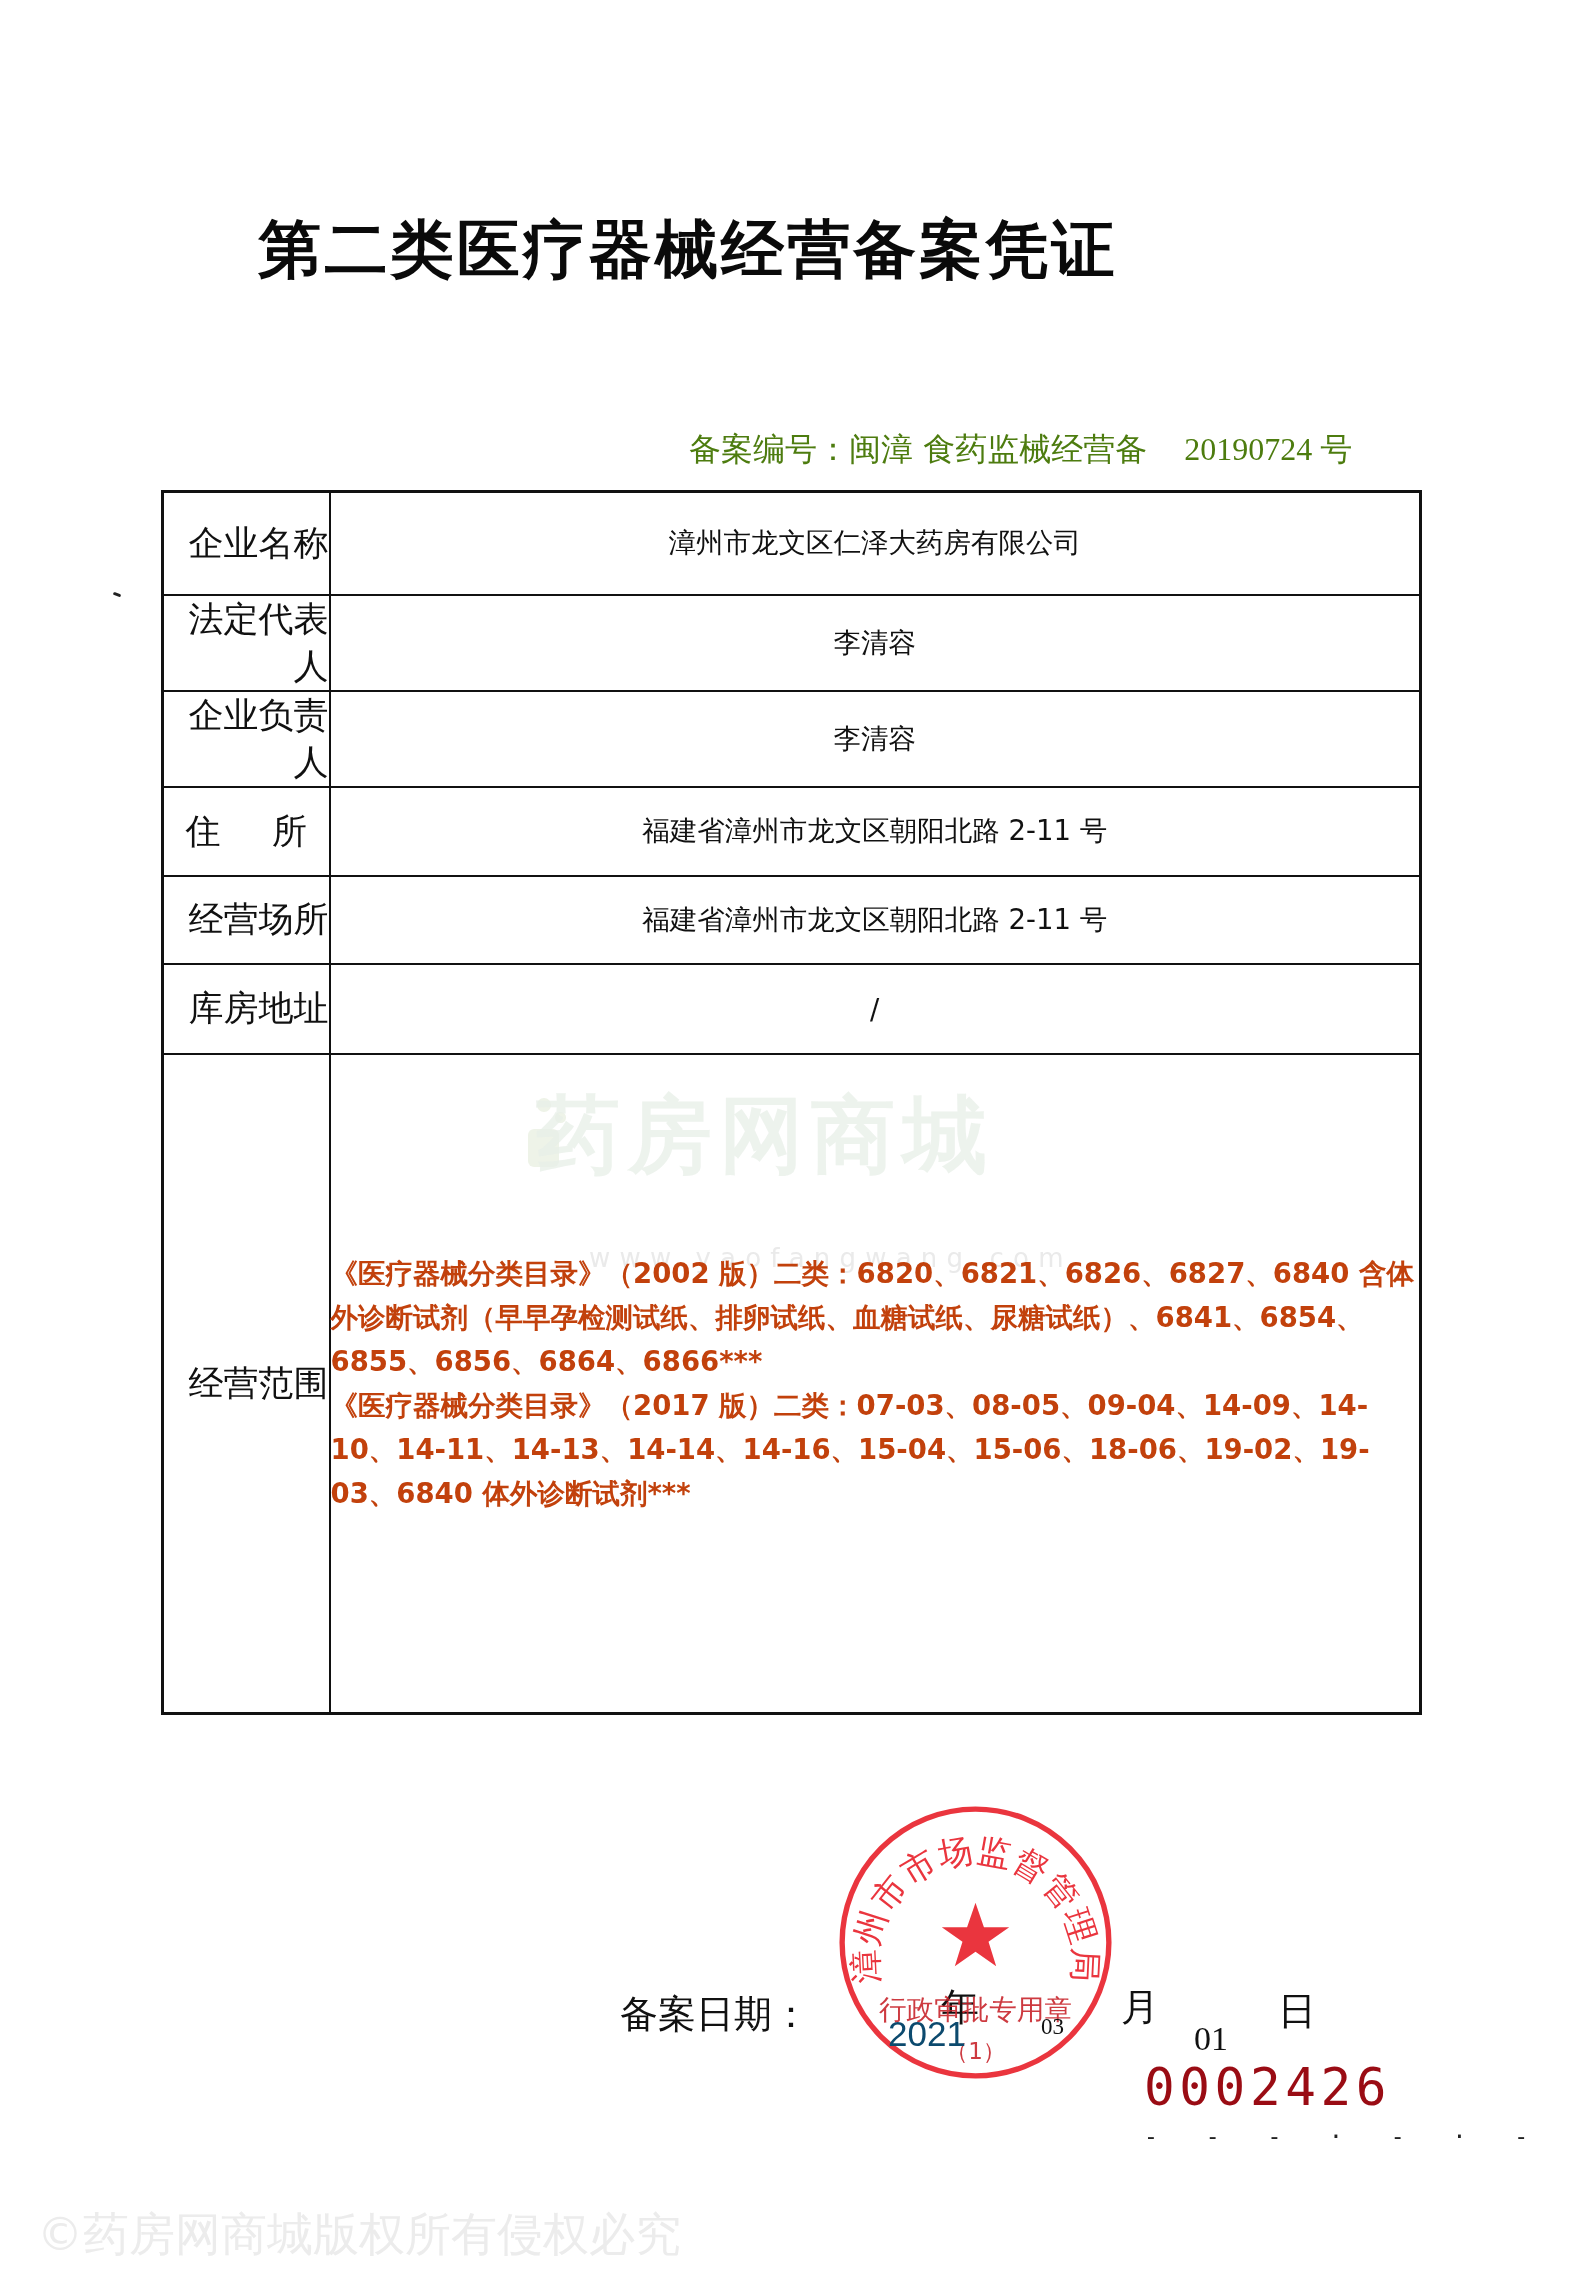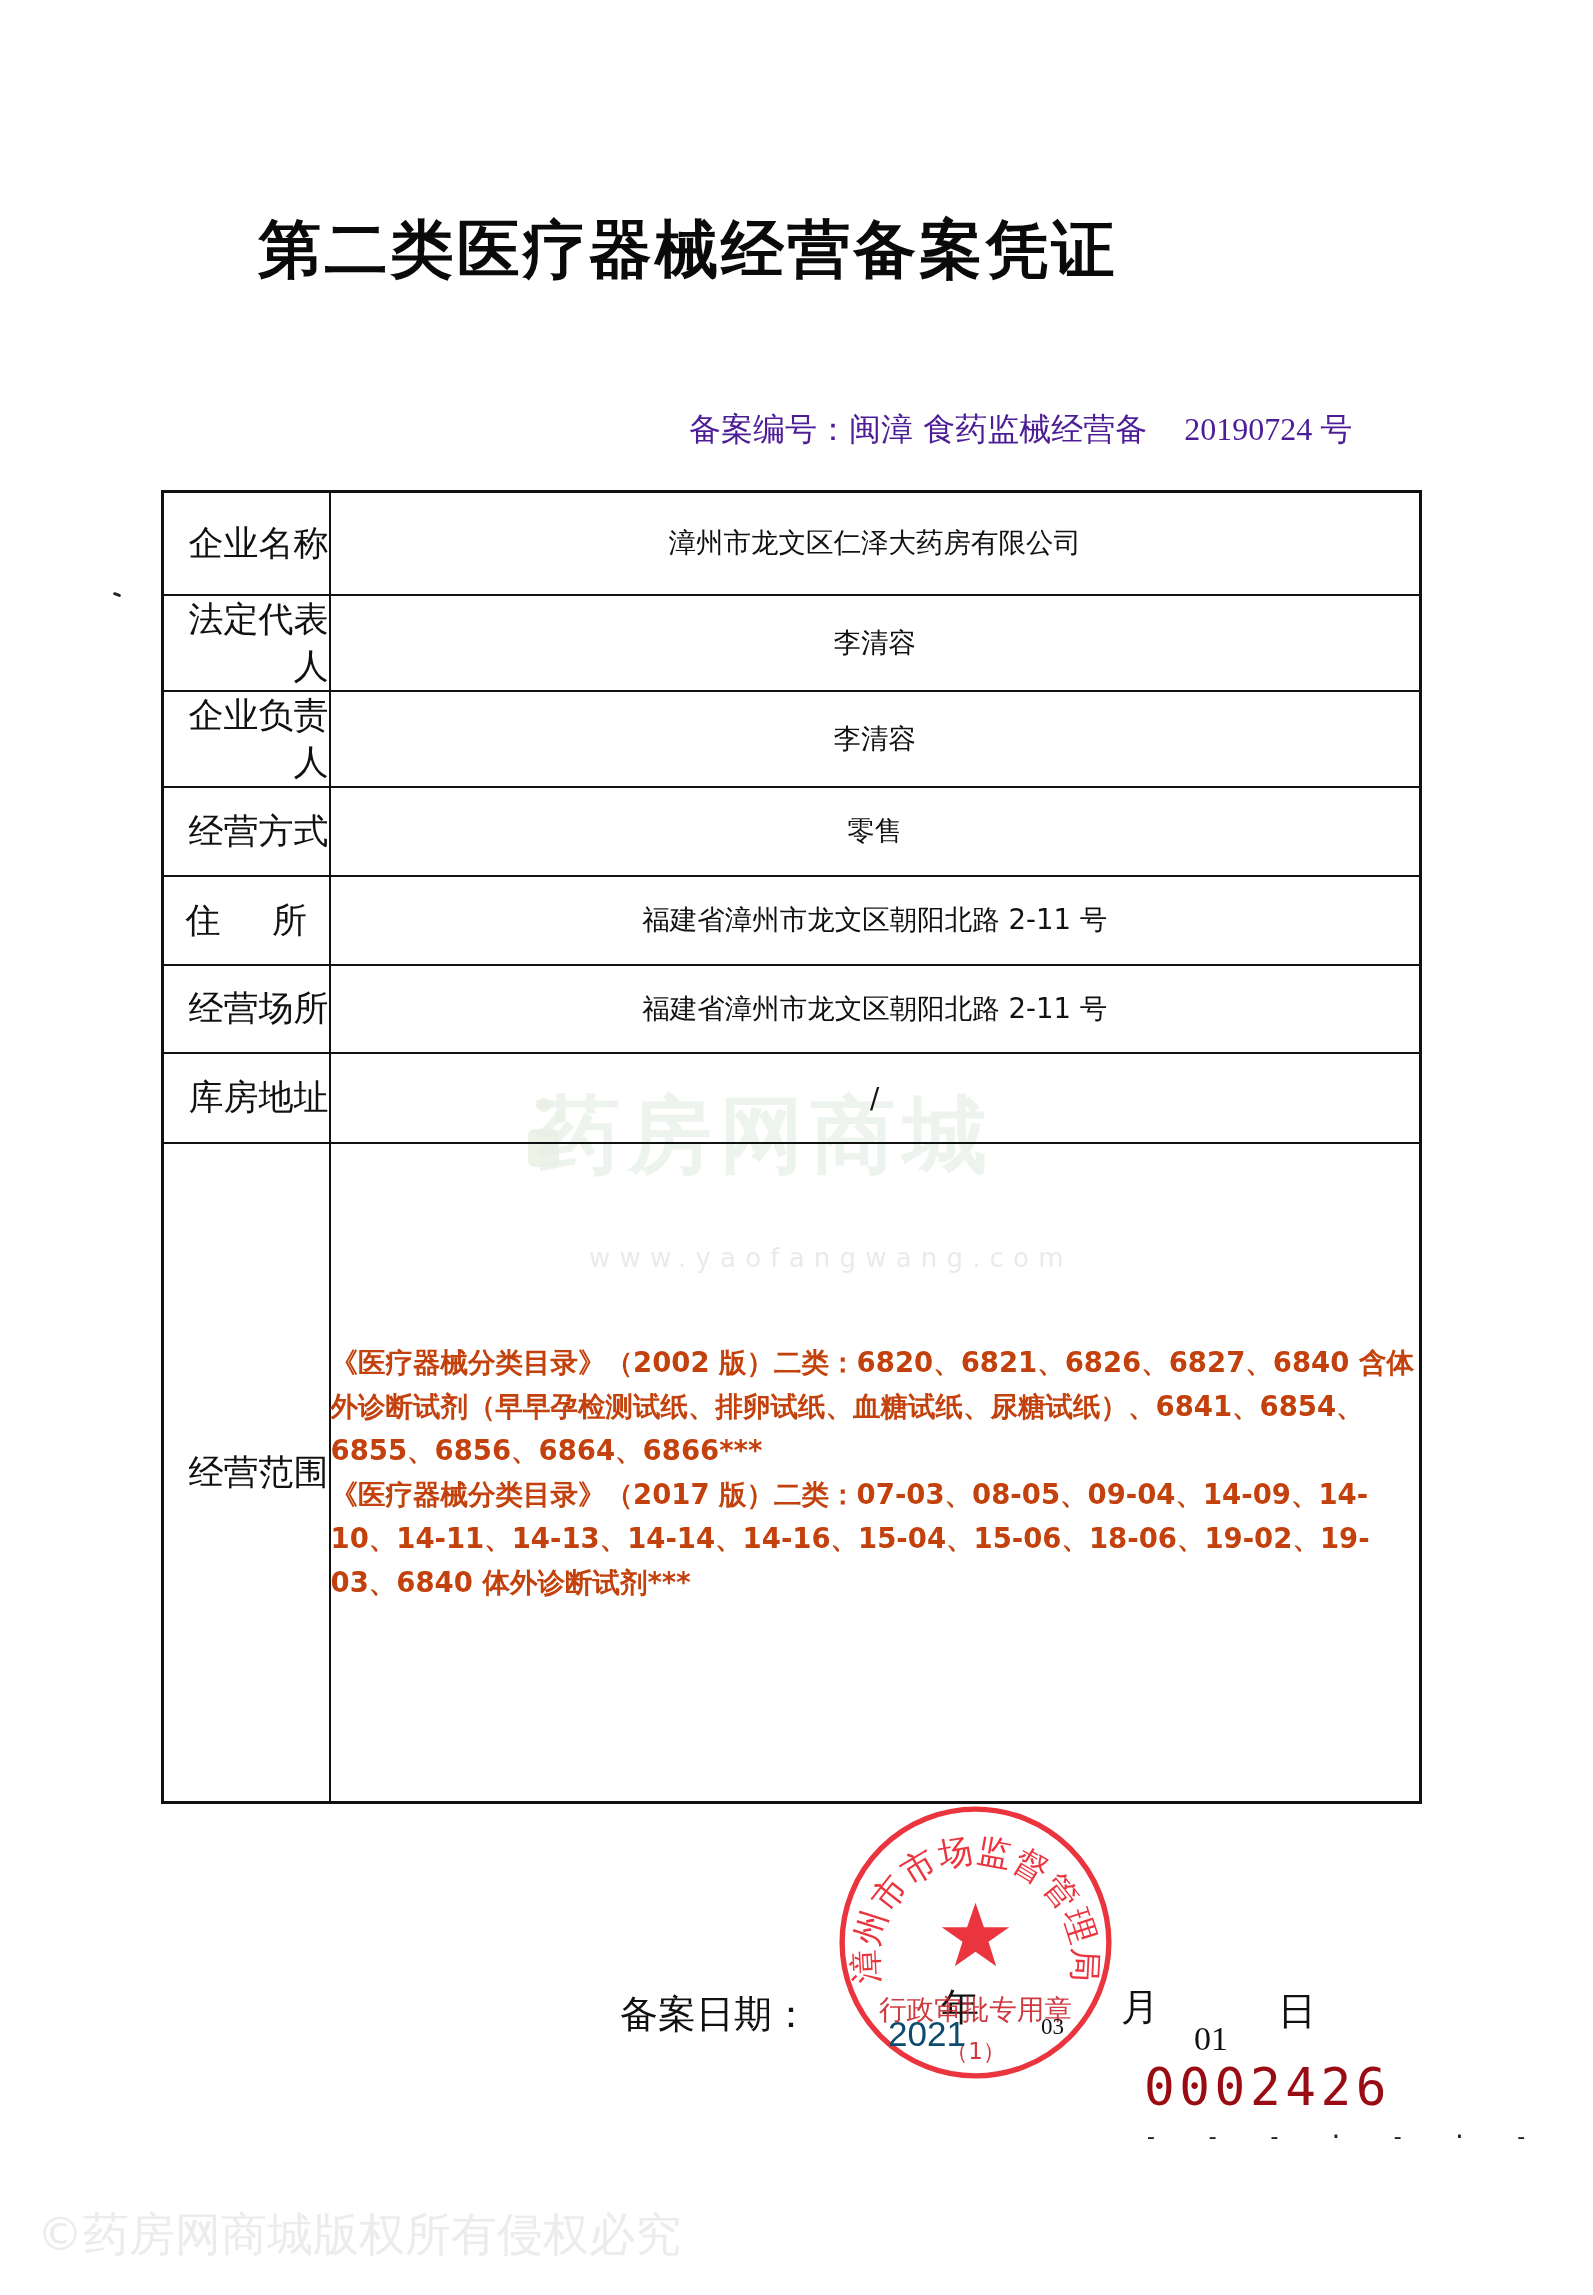--- a/index.html
+++ b/index.html
@@ -1,21 +1,21 @@
 <!DOCTYPE html>
 <html style="font-size:12.2px"><head>
 <meta charset="utf-8">
 <style>
   html, body { margin:0; padding:0; background:#ffffff; }
   body { width:1594px; height:2295px; position:relative; overflow:hidden;
          font-family:"DejaVu Serif","Liberation Serif",serif; color:#111; }
   .abs { position:absolute; }
   .title { left:0; width:1376px; top:207px; text-align:center; font-size:63px; font-weight:bold;
            letter-spacing:3.1px; font-family:"DejaVu Serif","Liberation Serif",serif; color:#0a0a0a; }
-  .filing { top:408px; left:689px; font-size:32px; white-space:nowrap; color:#4c1d95; }
+  .filing { top:428px; left:689px; font-size:32px; white-space:nowrap; color:#4d7c0f; }
   .filing .num { margin-left:37px; font-family:"Liberation Serif","DejaVu Serif",serif; }
   .speck { left:113px; top:593px; width:7.7px; height:3.1px; background:#222; transform:rotate(20deg); border-radius:1.5px; }
 
   table.cert { position:absolute; left:161px; top:490px; width:1261px; border-collapse:collapse;
                border:3.1px solid #111; table-layout:fixed; }
   table.cert td { border:2.3px solid #111; padding:0; vertical-align:middle; }
   td.lbl { width:165px; text-align:right; font-size:35px; font-family:"DejaVu Sans","Liberation Sans",sans-serif;
            color:#111; }
   td.val { text-align:center; font-size:27.5px; font-family:"DejaVu Sans","Liberation Sans",sans-serif; color:#111; }
   td.lbl.spaced .c1 { float:left; margin-left:21.4px; }
@@ -77,24 +77,20 @@
   </tr>
   <tr style="height:88px">
     <td class="lbl">法定代表人</td>
     <td class="val">李清容</td>
   </tr>
   <tr style="height:89px">
     <td class="lbl">企业负责人</td>
     <td class="val">李清容</td>
   </tr>
   <tr style="height:89px">
-    <td class="lbl">经营方式</td>
-    <td class="val">零售</td>
-  </tr>
-  <tr style="height:89px">
     <td class="lbl spaced">
       <span class="c1">住</span>
       <span class="c2">所</span>
     </td>
     <td class="val">福建省漳州市龙文区朝阳北路 2-11 号</td>
   </tr>
   <tr style="height:88px">
     <td class="lbl">经营场所</td>
     <td class="val">福建省漳州市龙文区朝阳北路 2-11 号</td>
   </tr>

